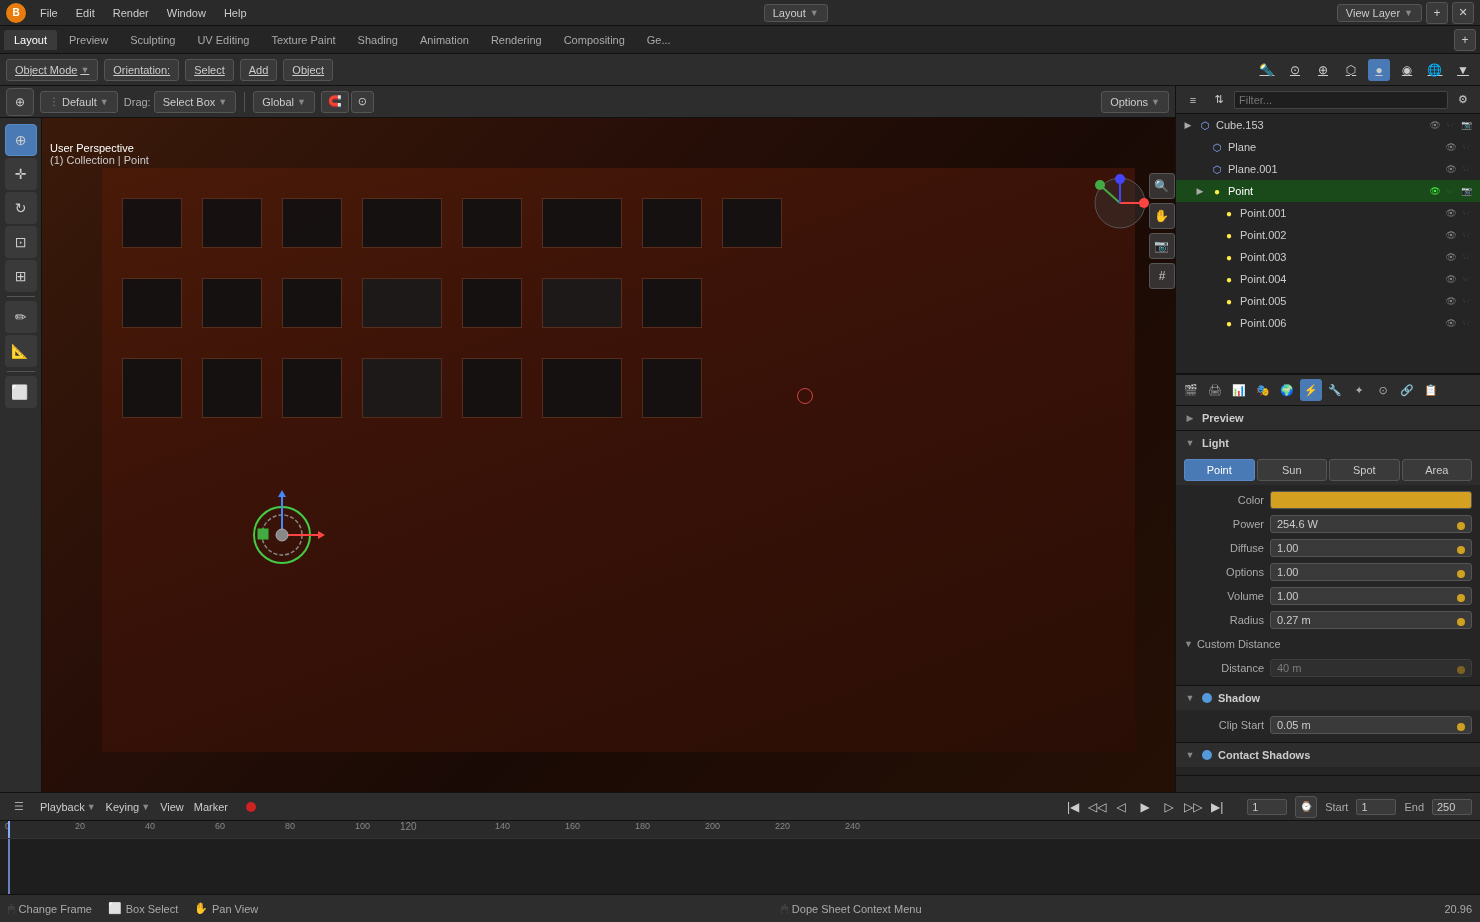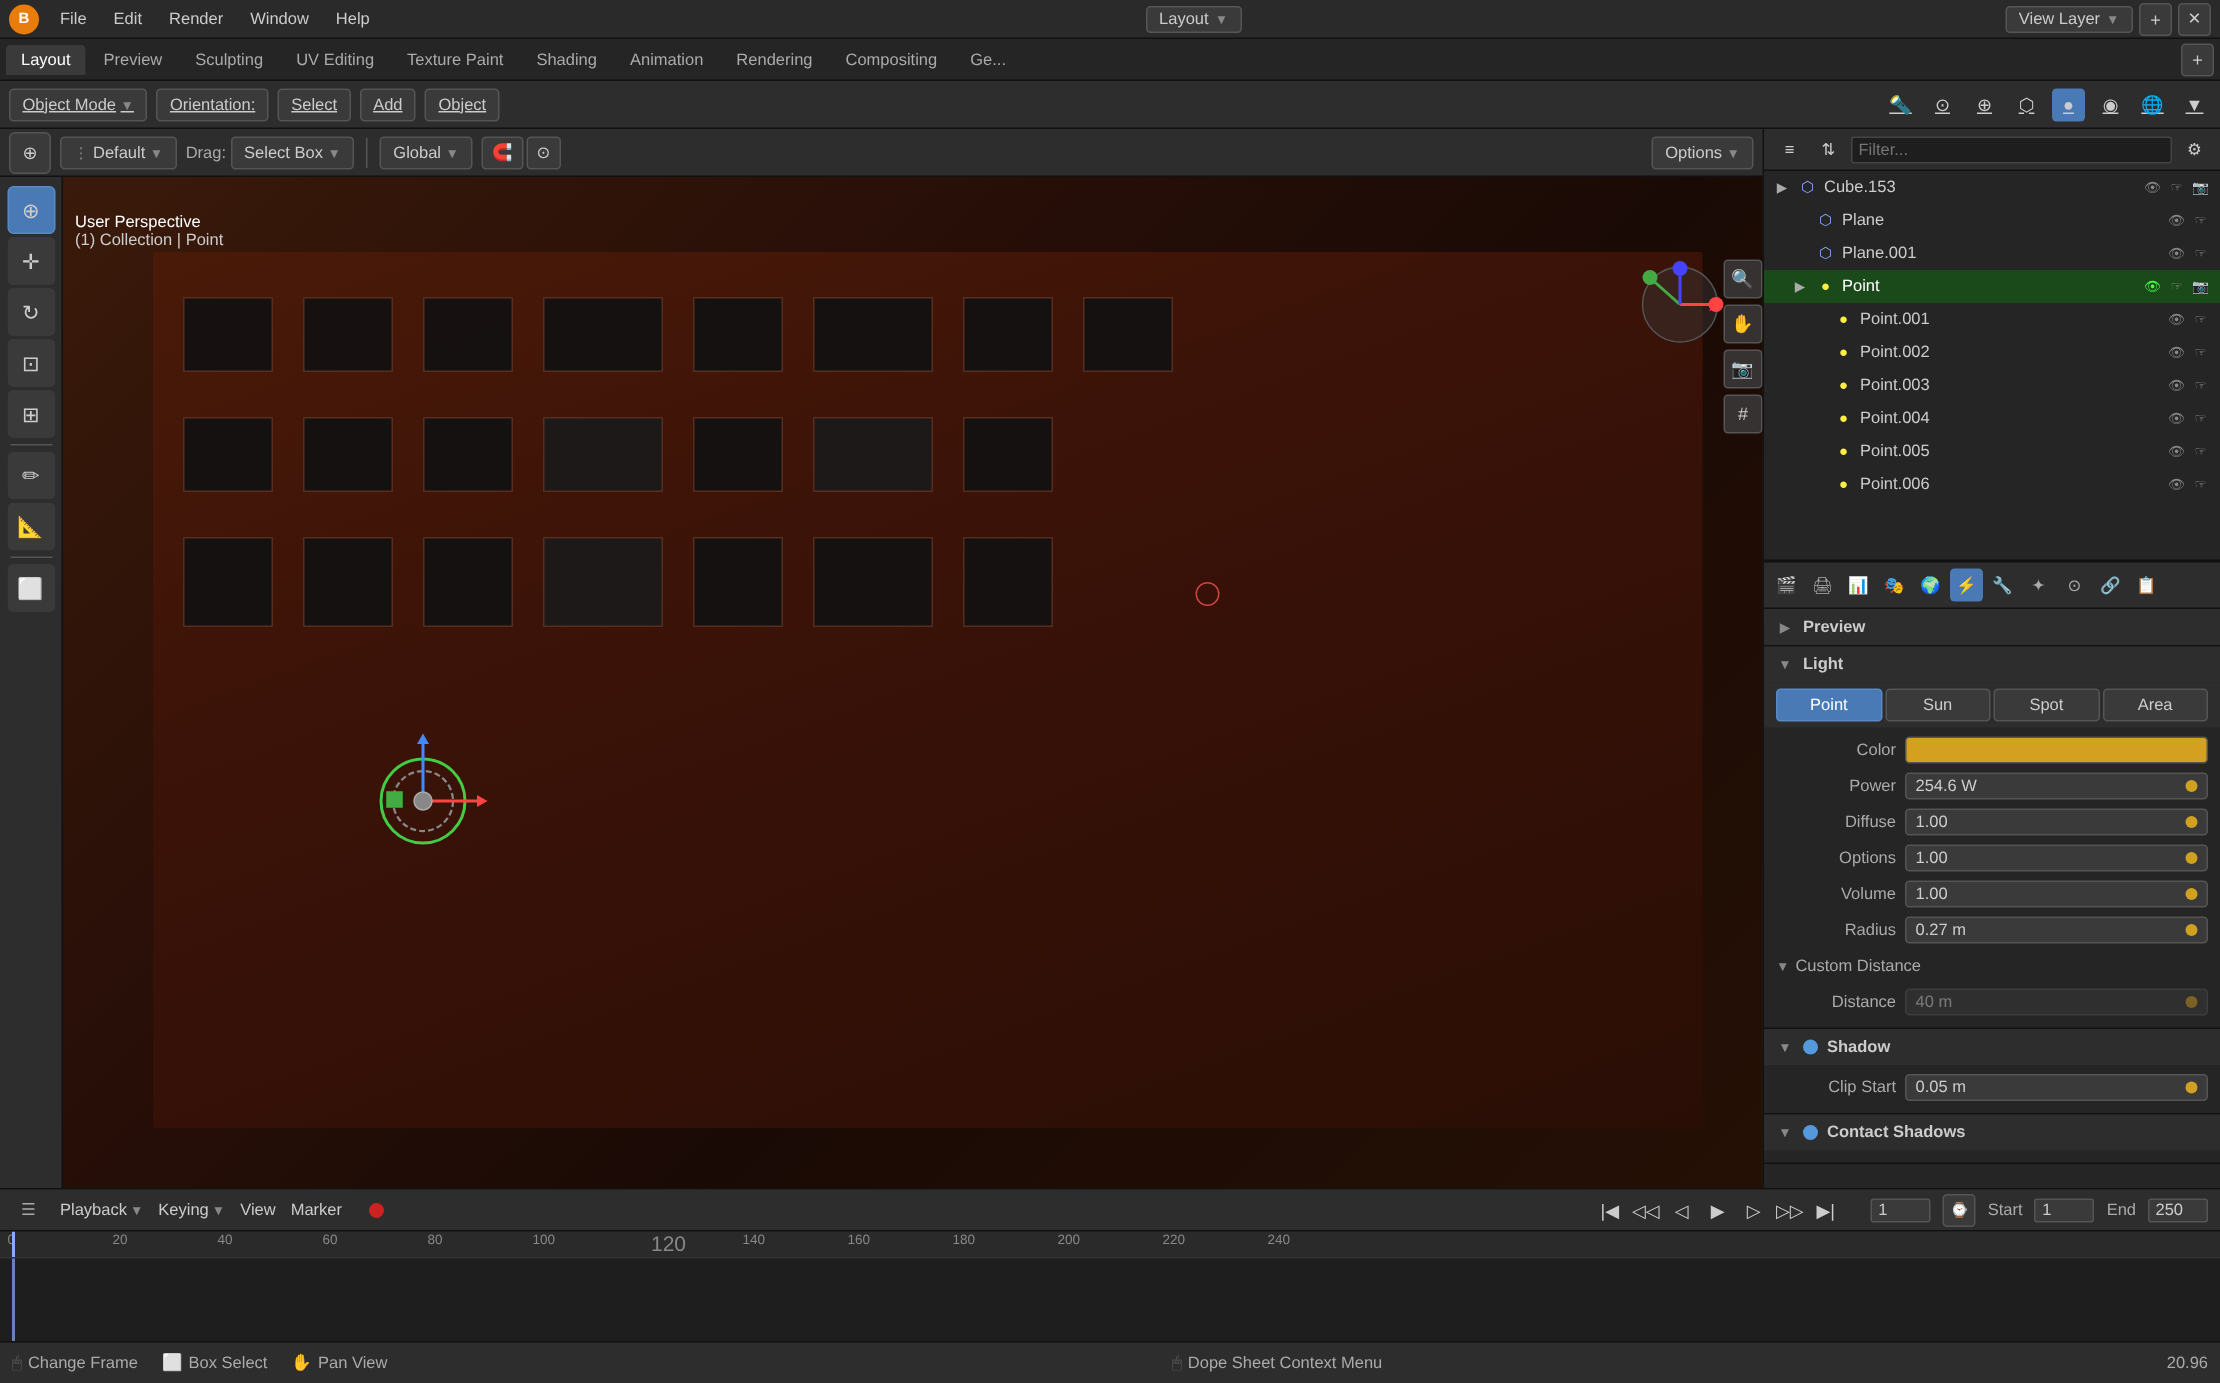--- a/index.html
+++ b/index.html
@@ -382,21 +382,21 @@
     }
     .prop-field {
       flex: 1;
       background: #3a3a3a;
       border: 1px solid #555;
       color: #ccc;
       padding: 2px 6px;
       border-radius: 3px;
       font-size: 11px;
       display: flex;
-      align-items: center;
+      align-items: flex-end;
       justify-content: space-between;
       cursor: pointer;
     }
     .prop-field-color {
       flex: 1;
       height: 18px;
       background: #d4a020;
       border-radius: 3px;
       border: 1px solid #555;
       cursor: pointer;
@@ -1028,21 +1028,21 @@
   <div style="flex:1;position:relative;background:#1e1e1e;overflow:hidden;">
 
     <div style="position:absolute;top:0;left:0;right:0;height:18px;background:#2a2a2a;border-bottom:1px solid #333;display:flex;align-items:center;">
       <div style="position:relative;width:100%;height:100%;">
         <span style="position:absolute;left:5px;color:#888;font-size:9px;">0</span>
         <span style="position:absolute;left:75px;color:#888;font-size:9px;">20</span>
         <span style="position:absolute;left:145px;color:#888;font-size:9px;">40</span>
         <span style="position:absolute;left:215px;color:#888;font-size:9px;">60</span>
         <span style="position:absolute;left:285px;color:#888;font-size:9px;">80</span>
         <span style="position:absolute;left:355px;color:#888;font-size:9px;">100</span>
-        <span style="position:absolute;left:434px;color:#888;font-size:14px;">120</span>
+        <span style="position:absolute;left:400px;color:#888;font-size:10px;">120</span>
         <span style="position:absolute;left:495px;color:#888;font-size:9px;">140</span>
         <span style="position:absolute;left:565px;color:#888;font-size:9px;">160</span>
         <span style="position:absolute;left:635px;color:#888;font-size:9px;">180</span>
         <span style="position:absolute;left:705px;color:#888;font-size:9px;">200</span>
         <span style="position:absolute;left:775px;color:#888;font-size:9px;">220</span>
         <span style="position:absolute;left:845px;color:#888;font-size:9px;">240</span>
 
         <div style="position:absolute;left:8px;top:0;bottom:0;width:2px;background:#88aaff;"></div>
       </div>
     </div>

